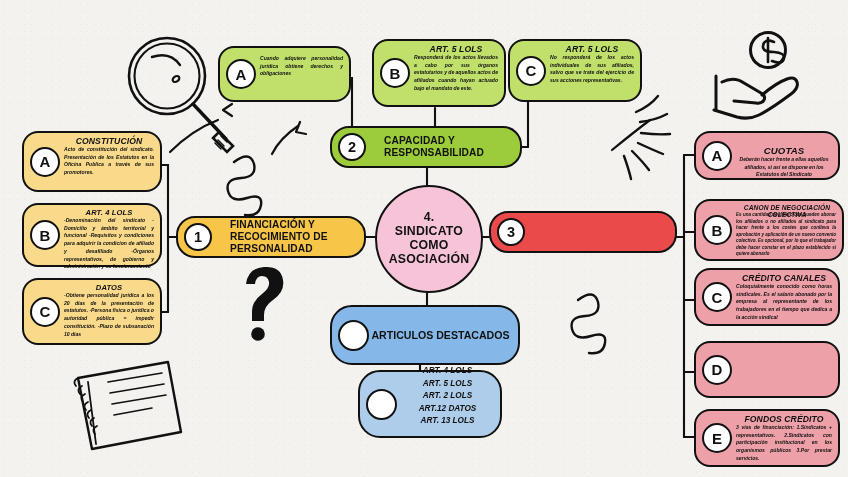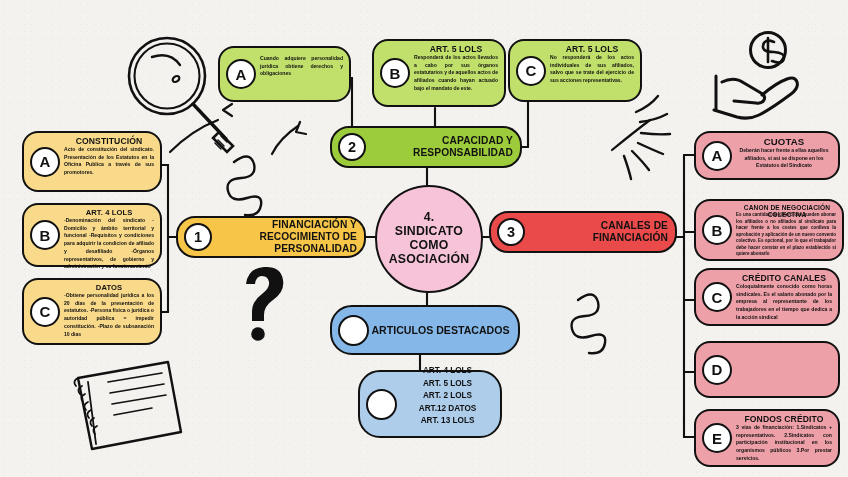--- a/index.html
+++ b/index.html
@@ -63,20 +63,21 @@
     color: #111;
     line-height: 1;
     margin-left: 6px;
     z-index: 3;
   }
   .badge.blank { font-size: 0; }
   .body {
     flex: 1 1 auto;
     padding: 3px 6px 18px 4px;
     min-width: 0;
+    font-style: italic;
   }
   .ntitle {
     font-weight: 700;
     text-align: center;
     color: #111;
     letter-spacing: .1px;
   }
   .ntext {
     font-size: 5.1px;
     line-height: 1.52;
@@ -111,46 +112,46 @@
 
   
   .hub {
     height: 42px;
     border-radius: 19px;
     border: 2.4px solid #111;
   }
   .hub .badge { width: 24px; height: 24px; font-size: 14.5px; }
   .hub .hublabel {
     flex: 1 1 auto;
-    text-align: right;
+    text-align: left;
     font-weight: 700;
     font-size: 10.2px;
     line-height: 1.2;
     color: #111;
-    padding: 0 7px 0 11px;
+    padding: 0 7px 0 18px;
     letter-spacing: .1px;
   }
 
   
   .yellow { background: #f9d98a; }
   .orange { background: #f7c548; }
   .green  { background: #c1e06b; }
   .greenh { background: #9ccb3b; }
   .red    { background: #ea4a4a; }
   .pink   { background: #eda0a8; }
   .blue   { background: #85b8e8; }
   .blue2  { background: #aecdeb; }
   .red .hublabel { color: #111; }
   .node.toplabel { align-items: stretch; }
   .node.toplabel .badge { align-self: center; }
 
   .ntitle.t9  { font-size: 8.6px; }
   .ntitle.t8  { font-size: 7.6px; }
   .ntitle.t7  { font-size: 6.6px; }
-  .ntitle.t10 { font-size: 9.6px; }
+  .ntitle.t10 { font-size: 9.6px; margin-top: 9px; }
 
   .listtext {
     font-size: 8.2px;
     font-weight: 700;
     line-height: 1.52;
     text-align: center;
     color: #111;
   }
   .blanknode .badge {
     width: 27px; height: 27px;
@@ -268,21 +269,20 @@
     <div class="hublabel">FINANCIACIÓN Y RECOCIMIENTO DE PERSONALIDAD</div>
   </div>
 
   <div class="node hub greenh" style="left:330px; top:126px; width:192px;">
     <div class="badge">2</div>
     <div class="hublabel">CAPACIDAD Y RESPONSABILIDAD</div>
   </div>
 
   <div class="node hub red" style="left:489px; top:211px; width:188px;">
     <div class="badge">3</div>
-    <div class="hublabel">CANALES DE FINANCIACIÓN</div>
   </div>
 
   <div class="node yellow toplabel" style="left:22px; top:131px; width:140px; height:61px;">
     <div class="badge">A</div>
     <div class="body">
       <div class="ntitle t9">CONSTITUCIÓN</div>
       <div class="ntext">Acto de constitución del sindicato. Presentación de los Estatutos en la Oficina Publica a través de sus promotores.</div>
     </div>
   </div>
 
@@ -354,21 +354,21 @@
   </div>
 
   <div class="node pink toplabel" style="left:694px; top:409px; width:146px; height:58px;">
     <div class="badge">E</div>
     <div class="body">
       <div class="ntitle t9">FONDOS CRÉDITO</div>
       <div class="ntext">3 vías de financiación: 1.Sindicatos + representativos. 2.Sindicatos con participación institucional en los organismos públicos 3.Por prestar servicios.</div>
     </div>
   </div>
 
-  <div class="node blue blanknode" style="left:330px; top:305px; width:190px; height:50px; border-radius:22px;">
+  <div class="node blue blanknode" style="left:330px; top:305px; width:190px; height:60px; border-radius:22px;">
     <div class="badge blank"></div>
     <div class="hublabel" style="flex:1 1 auto; text-align:center; font-weight:700; font-size:10.6px; color:#111; padding:0 8px 0 2px;">ARTICULOS DESTACADOS</div>
   </div>
 
   <div class="node blue2 blanknode" style="left:358px; top:370px; width:144px; height:68px; border-radius:22px;">
     <div class="badge blank"></div>
     <div class="body">
       <div class="listtext">ART. 4 LOLS</div>
       <div class="listtext">ART. 5 LOLS</div>
       <div class="listtext">ART. 2 LOLS</div>

